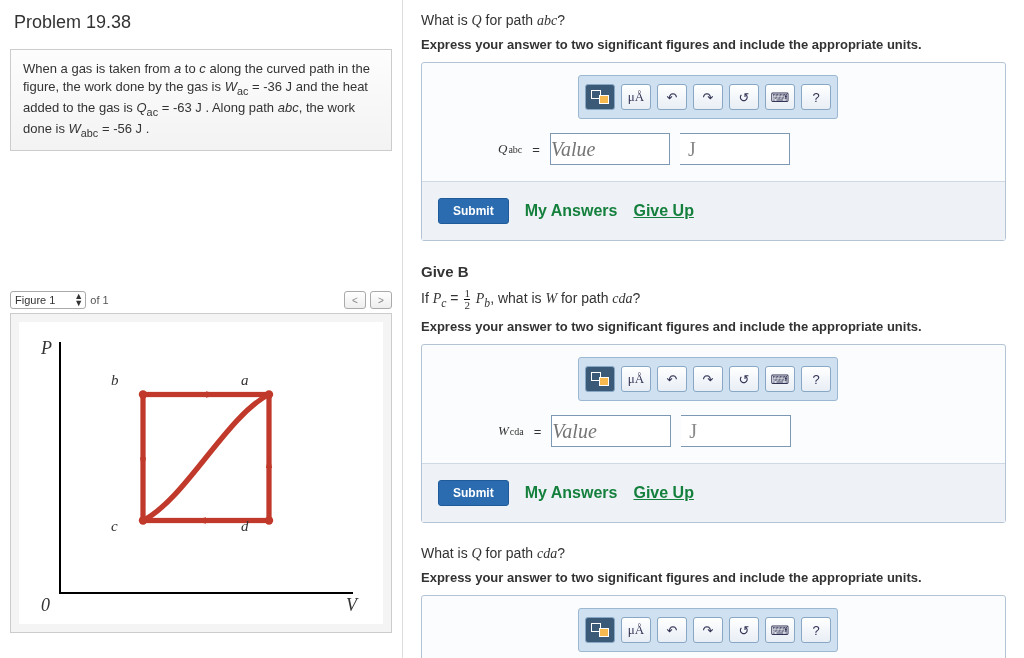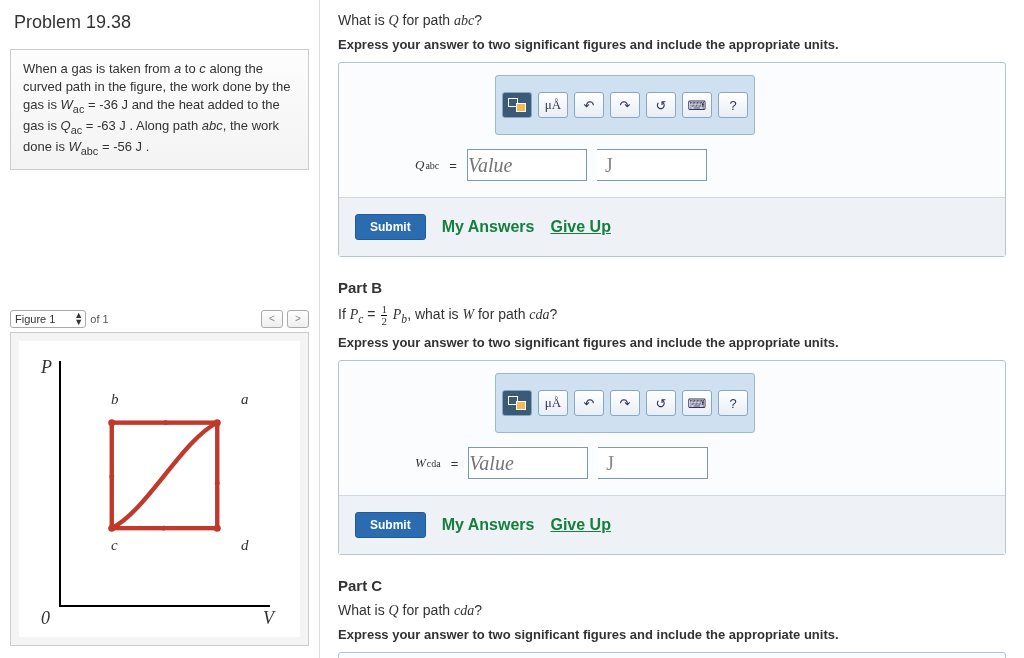--- a/index.html
+++ b/index.html
@@ -7,21 +7,21 @@
     font-family: Arial, Helvetica, sans-serif;
     font-size: 13px;
     background: #fff;
     color: #333;
     width: 1024px;
     height: 658px;
     overflow: hidden;
     display: flex;
   }
   .left-col {
-    width: 320px;
+    width: 403px;
     padding: 12px 10px;
     border-right: 1px solid #ddd;
     display: flex;
     flex-direction: column;
   }
   .left-col h2 {
     font-size: 18px;
     font-weight: normal;
     margin-bottom: 16px;
     padding-left: 4px;
@@ -92,21 +92,21 @@
     background: #fbfcfd;
     padding: 12px 16px 0 16px;
     margin-bottom: 22px;
   }
   .toolbar {
     background: #cfe0f0;
     border: 1px solid #9bb7d2;
     border-radius: 3px;
     display: inline-flex;
     gap: 6px;
-    padding: 16px 6px;
+    padding: 8px 6px;
     align-items: center;
     margin-left: 140px;
     margin-bottom: 14px;
   }
   .tb-btn {
     width: 30px; height: 26px;
     border: 1px solid #88a7c4;
     border-radius: 3px;
     background: linear-gradient(#fff,#e8eef5);
     display:inline-flex; align-items:center; justify-content:center;
@@ -232,21 +232,21 @@
       <input class="val-input" placeholder="Value" style="">
       <input class="unit-input" value="J" style="">
     </div>
     <div class="submit-row">
       <button class="submit-btn">Submit</button>
       <span class="link">My Answers</span>
       <span class="link u">Give Up</span>
     </div>
   </div>
 
-  <div class="part-head">Part B</div>
+  <div class="part-head">Give B</div>
   <div class="part-q">
     <span>If </span>
     <span class="mi"><span>P</span><sub>c</sub></span> =
     <span class="frac">
         <span>1</span>
         <span class="den">2</span>
       </span>
     <span class="mi"><span>P</span><sub>b</sub></span><span>, what is <span class="mi">W</span> for path <span class="mi">cda</span>?</span>
   </div>
   <div class="instr">Express your answer to two significant figures and include the appropriate units.</div>
@@ -269,21 +269,20 @@
       <input class="val-input" placeholder="Value" style="">
       <input class="unit-input" value="J" style="">
     </div>
     <div class="submit-row">
       <button class="submit-btn">Submit</button>
       <span class="link">My Answers</span>
       <span class="link u">Give Up</span>
     </div>
   </div>
 
-  <div class="part-head">Part C</div>
   <div class="part-q">
     What is <span class="mi">Q</span> for path <span class="mi">cda</span>?
   </div>
   <div class="instr">Express your answer to two significant figures and include the appropriate units.</div>
   <div class="answer-panel">
     <div class="toolbar">
       <span class="tb-btn templ"></span>
       <span class="tb-btn mu">μÅ</span>
       <span class="tb-btn">↶</span>
       <span class="tb-btn">↷</span>

